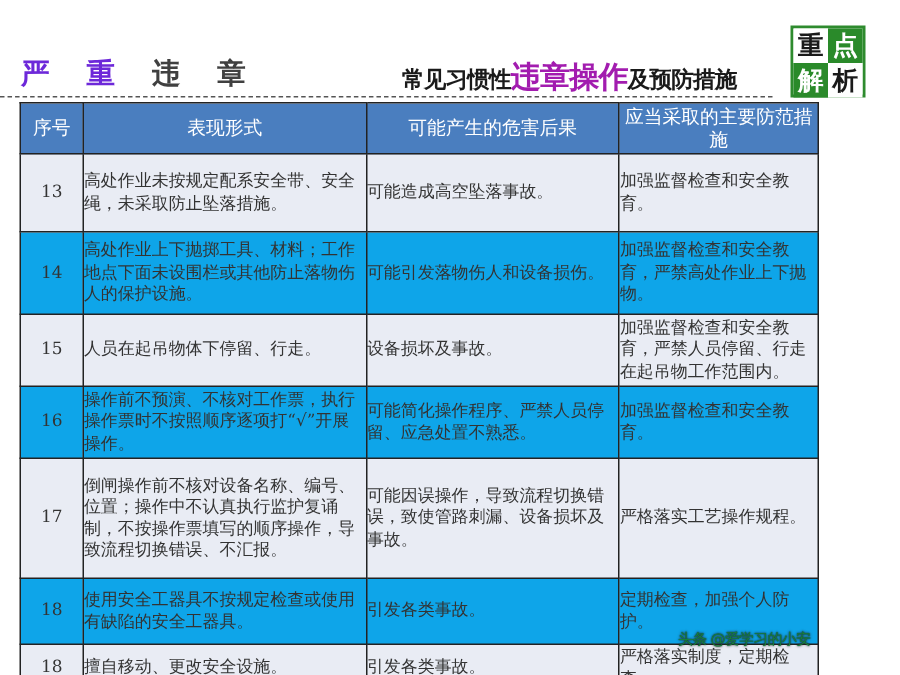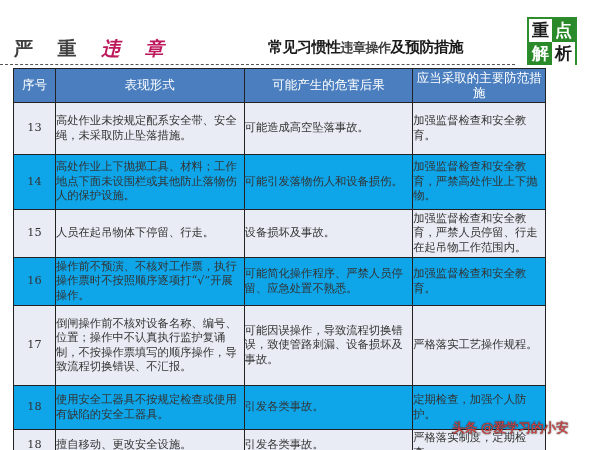--- a/index.html
+++ b/index.html
@@ -1,40 +1,40 @@
 <!DOCTYPE html>
 <html><head>
 <meta charset="utf-8">
 <style>
   html, body { margin:0; padding:0; }
   body { width:600px; height:450px; background:#ffffff; position:relative; overflow:hidden;
          font-family:"DejaVu Serif", "Liberation Serif", serif; }
   .top-title { position:absolute; left:14px; top:36px; font-family:"DejaVu Sans","Liberation Sans",sans-serif;
                font-weight:bold; font-size:19px; letter-spacing:9px; }
-  .top-title .p1 { color:#404040;margin-top:32px; }
-  .top-title .p2 { color:#be185d;font-style:italic; }
+  .top-title .p1 { color:#6d28d9;margin-top:32px; }
+  .top-title .p2 { color:#404040; }
   .subtitle { position:absolute; left:268px; top:38px; font-family:"DejaVu Sans","Liberation Sans",sans-serif;
               font-weight:bold; font-size:15px; color:#1a1a1a; white-space:nowrap; letter-spacing:-0.5px; }
-  .subtitle .hl { color:#404040; font-size:13px; }
+  .subtitle .hl { color:#a21caf; font-size:20px; }
   .divider { position:absolute; left:0; top:64px; width:515px; border-top:1px dashed #555; }
   .badge { position:absolute; left:527px; top:17px; width:50px; height:48px; display:grid;
            grid-template-columns:1fr 1fr; grid-template-rows:1fr 1fr; border:2px solid #2e8b2e; box-sizing:border-box;
            font-family:"DejaVu Sans","Liberation Sans",sans-serif; font-weight:bold; font-size:17px; }
   .badge span { display:flex; align-items:center; justify-content:center; }
   .b-w { background:#ffffff; color:#1a1a1a; }
   .b-g { background:#2a8a2a; color:#ffffff; }
   table { position:absolute; left:13px; top:68px; border-collapse:collapse; width:533px; }
   th, td { border:1.5px solid #222; font-size:11.3px; line-height:14.5px; color:#333; padding:1px 0;margin-left:16px; }
   th { background:#4a7ebf; color:#ffffff; font-weight:normal; height:31px; font-size:12.5px; }
   td { background:#e9ecf4; }
   tr.alt td { background:#0ea5e9; }
   td.num { text-align:center; }
   col.c1 { width:42px; } col.c2 { width:189px; } col.c3 { width:169px; } col.c4 { width:133px; }
   .watermark { position:absolute; left:452px; top:419px; font-family:"DejaVu Sans","Liberation Sans",sans-serif;
-               font-size:13px; color:#ef4444; text-shadow:0 0 2px #333, 0 0 1px #000; letter-spacing:-0.5px; }
+               font-size:10px; color:#15803d; text-shadow:0 0 2px #333, 0 0 1px #000; letter-spacing:-0.5px; }
 </style>
 </head>
 <body>
 
 <div class="top-title">
   <span class="p1">严 重</span>
   <span class="p2">违 章</span>
 </div>
 
 <div class="subtitle">

